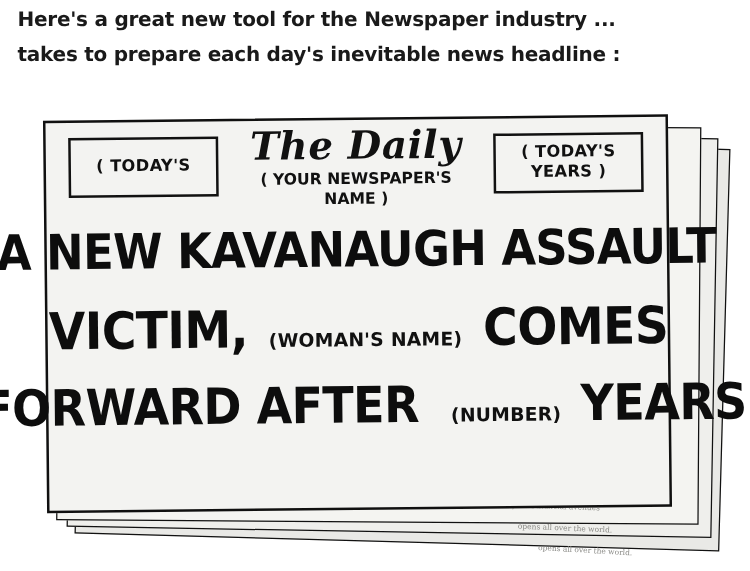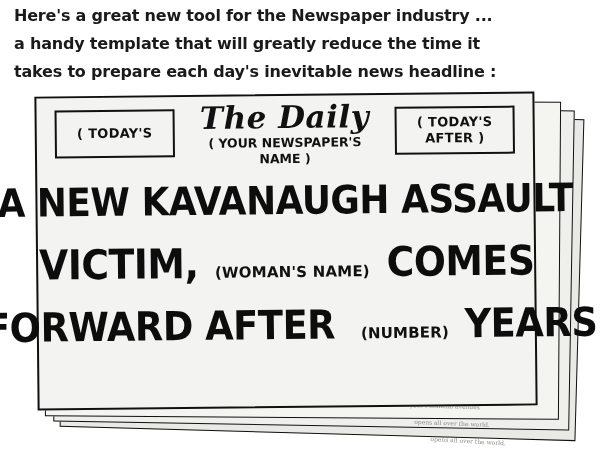--- a/index.html
+++ b/index.html
@@ -176,21 +176,20 @@
   }
   .line1 .hl-big { font-size: 39px; }
   .line2 .hl-big { font-size: 41px; }
   .line3 .hl-big { font-size: 40px; }
 </style>
 </head>
 <body>
 
 <div class="caption">
   <div>Here's a great new tool for the Newspaper industry ...</div>
-  <div>a handy template that will greatly reduce the time it</div>
   <div>takes to prepare each day's inevitable news headline :</div>
 </div>
 
 <div class="stack">
 
   <div class="sheet-back b3">
     <div class="fine-print fp3">opens all over the world.</div>
   </div>
   <div class="sheet-back b2">
     <div class="fine-print fp2">opens all over the world.</div>
@@ -209,21 +208,21 @@
       </div>
 
       <div class="title-wrap">
         <div class="paper-title">The Daily</div>
         <div class="paper-sub">( YOUR NEWSPAPER'S</div>
         <div class="paper-sub">NAME )</div>
       </div>
 
       <div class="box right">
         <span>( TODAY'S</span>
-        <span>AFTER )</span>
+        <span>YEARS )</span>
       </div>
 
     </div>
 
     <div class="headline">
 
       <div class="hl-line line1">
         <span class="hl-big">A NEW KAVANAUGH ASSAULT</span>
       </div>
 

